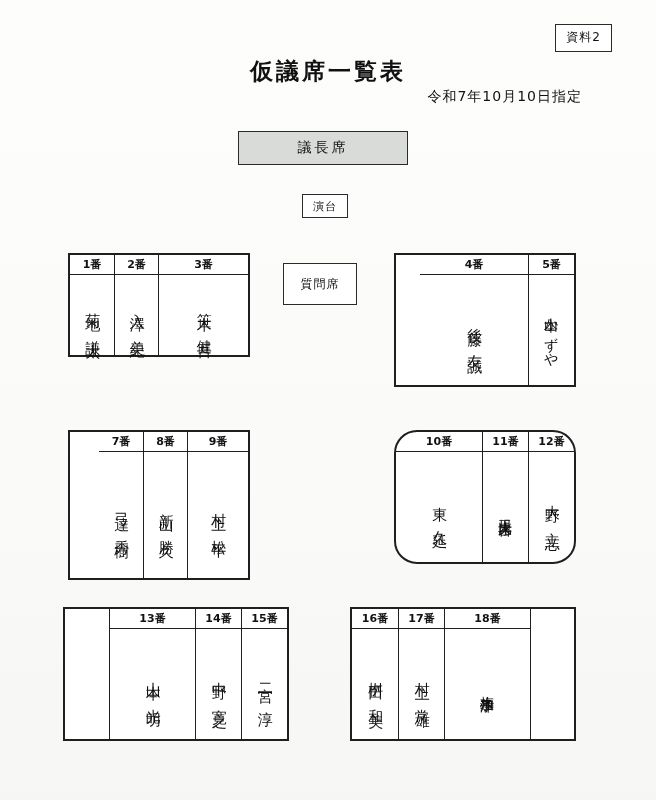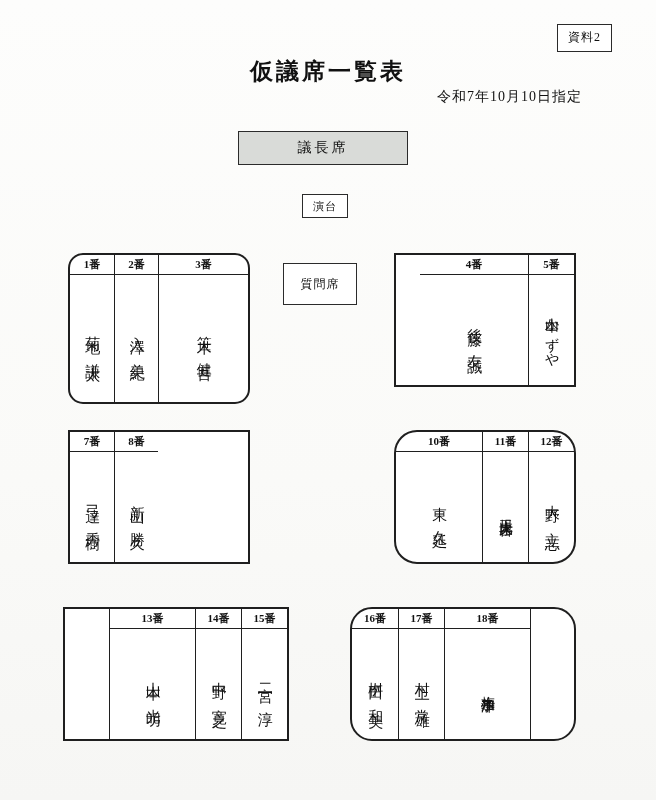--- a/index.html
+++ b/index.html
@@ -13,21 +13,20 @@
     font-family: "DejaVu Sans", "Liberation Sans", sans-serif;
     color: #111;
     position: relative;
     overflow: hidden;
   }
   .page {
     position: relative;
     width: 656px;
     height: 800px;
     background: linear-gradient(180deg,#fdfdfc 0%,#fafaf8 60%,#f6f6f4 100%);
-    font-family: Liberation Serif, serif;
   }
 
   
   .ref-box {
     position: absolute;
     top: 24px;
     right: 44px;
     border: 1px solid #2a2a2a;
     padding: 4px 10px 5px 10px;
     font-size: 12px;
@@ -158,21 +157,21 @@
   </div>
 
   <div class="podium">
     <span>演台</span>
   </div>
 
   <div class="question-seat">
     <span>質問席</span>
   </div>
 
-  <div class="block" style="top:253px; left:68px; width:182px; height:151px;border-radius:15px;">
+  <div class="block" style="top:253px; left:68px; width:182px; height:104px;">
     <div class="seat" style="flex:0 0 44px;">
       <div class="seat-num">1番</div>
       <div class="seat-name">菊地　謙太</div>
     </div>
     <div class="seat" style="flex:0 0 44px;">
       <div class="seat-num">2番</div>
       <div class="seat-name">入澤　美紀</div>
     </div>
     <div class="seat" style="flex:1 1 auto;">
       <div class="seat-num">3番</div>
@@ -184,28 +183,32 @@
     <div class="seat" style="flex:1 1 auto;margin-left:24px;">
       <div class="seat-num">4番</div>
       <div class="seat-name">後藤　友誠</div>
     </div>
     <div class="seat" style="flex:0 0 46px;">
       <div class="seat-num">5番</div>
       <div class="seat-name tight">山本かずや</div>
     </div>
   </div>
 
-  <div class="block" style="top:430px; left:68px; width:182px; height:134px;">
+  <div class="block" style="top:430px; left:68px; width:182px; height:150px;padding-left:29px;">
     <div class="seat" style="flex:0 0 44px;">
       <div class="seat-num">7番</div>
       <div class="seat-name">弓達　秀樹</div>
     </div>
     <div class="seat" style="flex:0 0 44px;">
       <div class="seat-num">8番</div>
       <div class="seat-name">新山　勝久</div>
+    </div>
+    <div class="seat" style="flex:1 1 auto;">
+      <div class="seat-num">9番</div>
+      <div class="seat-name">村上　松平</div>
     </div>
   </div>
 
   <div class="block" style="top:430px; left:394px; width:182px; height:134px;border-radius:23px;">
     <div class="seat" style="flex:1 1 auto;">
       <div class="seat-num">10番</div>
       <div class="seat-name">東　久延</div>
     </div>
     <div class="seat" style="flex:0 0 46px;">
       <div class="seat-num">11番</div>
@@ -229,21 +232,21 @@
     <div class="seat" style="flex:0 0 46px;">
       <div class="seat-num">14番</div>
       <div class="seat-name">中野　寛之</div>
     </div>
     <div class="seat" style="flex:0 0 46px;">
       <div class="seat-num">15番</div>
       <div class="seat-name">二宮　淳</div>
     </div>
   </div>
 
-  <div class="block" style="top:607px; left:350px; width:226px; height:134px;border-radius:22px;">
+  <div class="block" style="top:607px; left:350px; width:226px; height:134px;">
     <div class="seat" style="flex:0 0 46px;">
       <div class="seat-num">16番</div>
       <div class="seat-name">桝田　和美</div>
     </div>
     <div class="seat" style="flex:0 0 46px;align-items:center;">
       <div class="seat-num">17番</div>
       <div class="seat-name">村上　常雄</div>
     </div>
     <div class="seat" style="flex:1 1 auto;">
       <div class="seat-num">18番</div>

